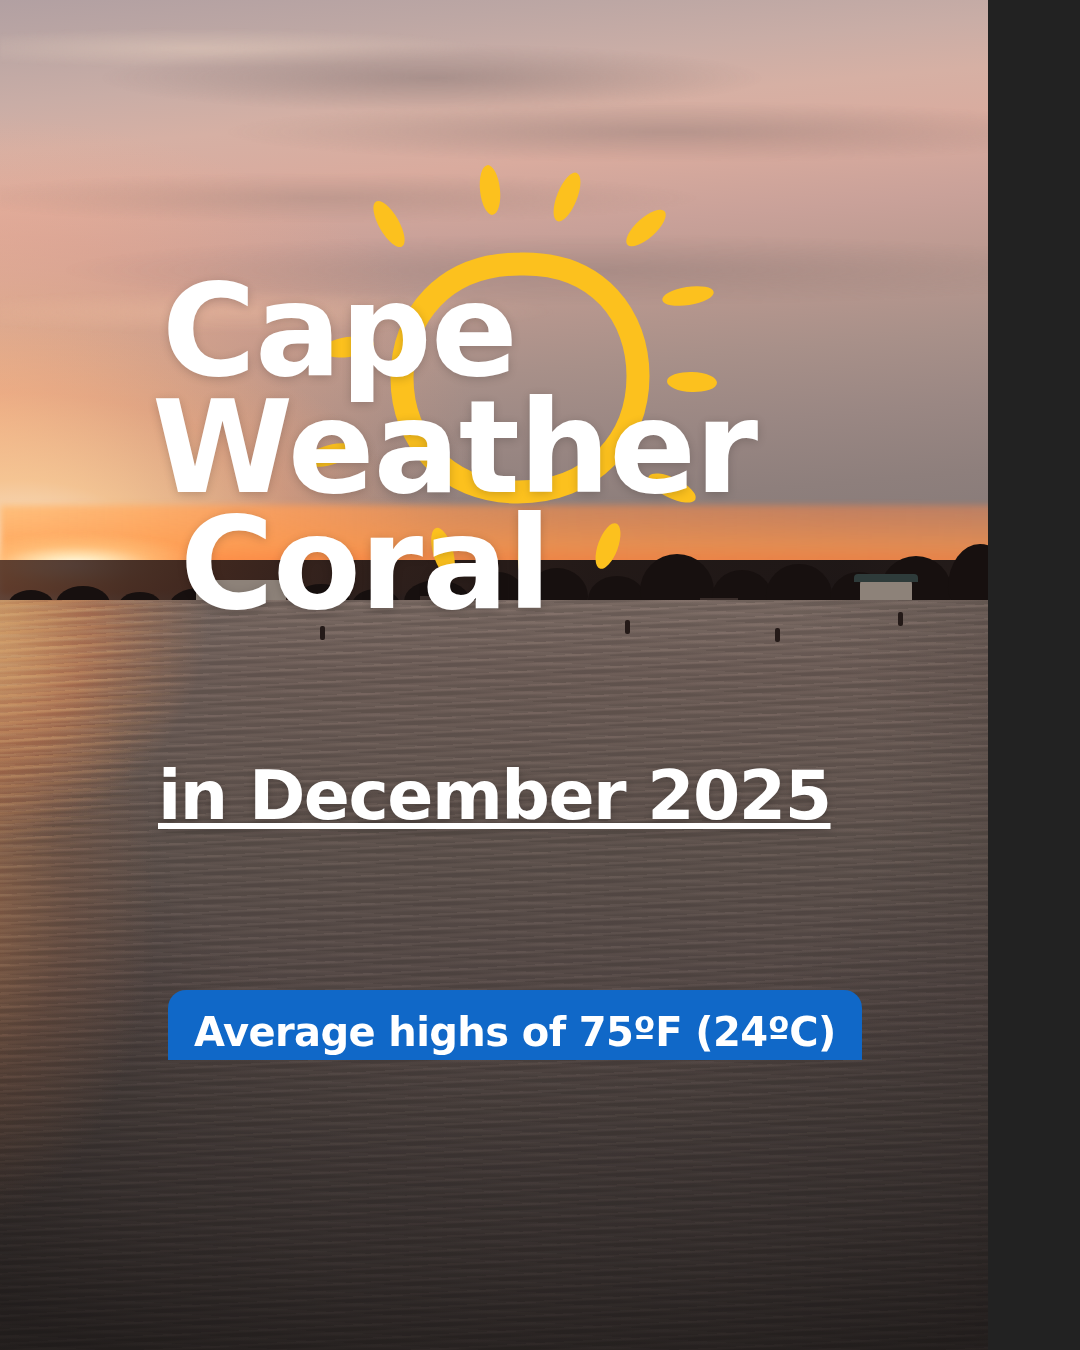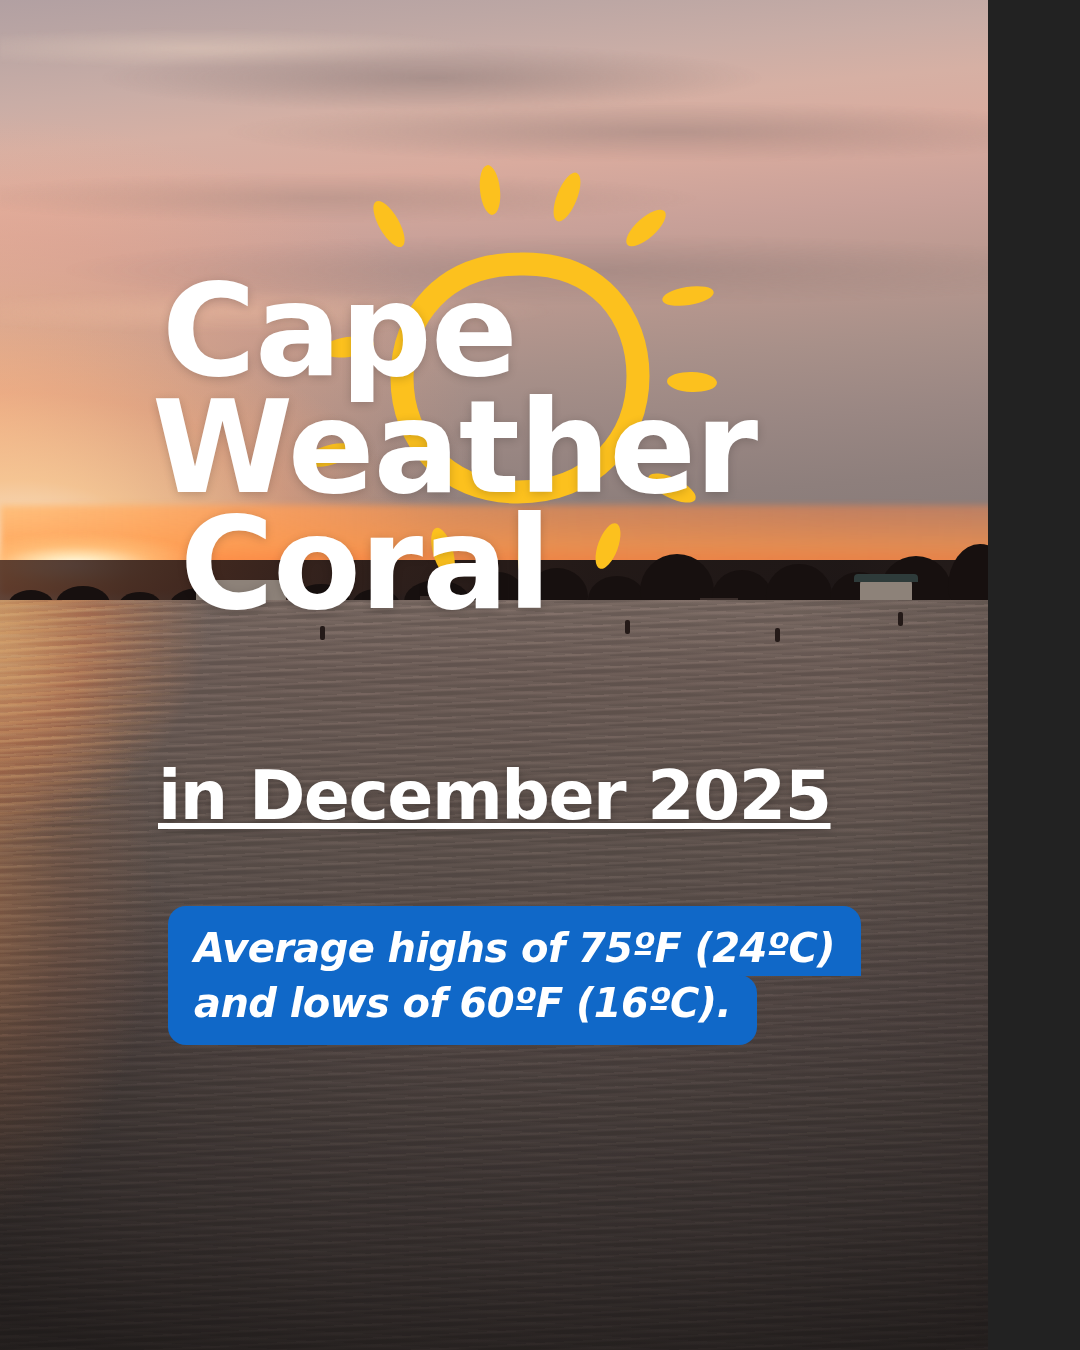--- a/index.html
+++ b/index.html
@@ -166,21 +166,21 @@
     font-family:"DejaVu Sans",sans-serif;
     font-weight:bold;
     font-size:68px;
     letter-spacing:-1.5px;
     white-space:nowrap;
     text-shadow:0 2px 8px rgba(0,0,0,0.20);
     text-decoration:underline;
   }
 
   .badge{
-    position:absolute;left:168px;top:906px;width:810px;font-style:italic;
+    position:absolute;left:168px;top:990px;width:810px;
   }
   .badge-line{
     display:table;
     color:#fff;
     background:var(--badgeBlue,#1068c8);
     font-family:"DejaVu Sans",sans-serif;
     font-weight:bold;
     font-size:40px;
     letter-spacing:-0.6px;
     line-height:1.0;
@@ -298,16 +298,15 @@
   <div class="title">
     <span class="ln ln1">Cape</span>
     <span class="ln ln3">Weather</span>
     <span class="ln ln2">Coral</span>
   </div>
 
   <div class="subtitle">in December 2025</div>
 
   <div class="badge">
     <div class="badge-line l1" style="--badgeBlue: #1068C8;">Average highs of 75ºF (24ºC)</div>
-    <div class="badge-line l2" style="--badgeBlue: #1068C8;">and lows of 60ºF (16ºC).</div>
   </div>
 
 </div>
 
 </body></html>

